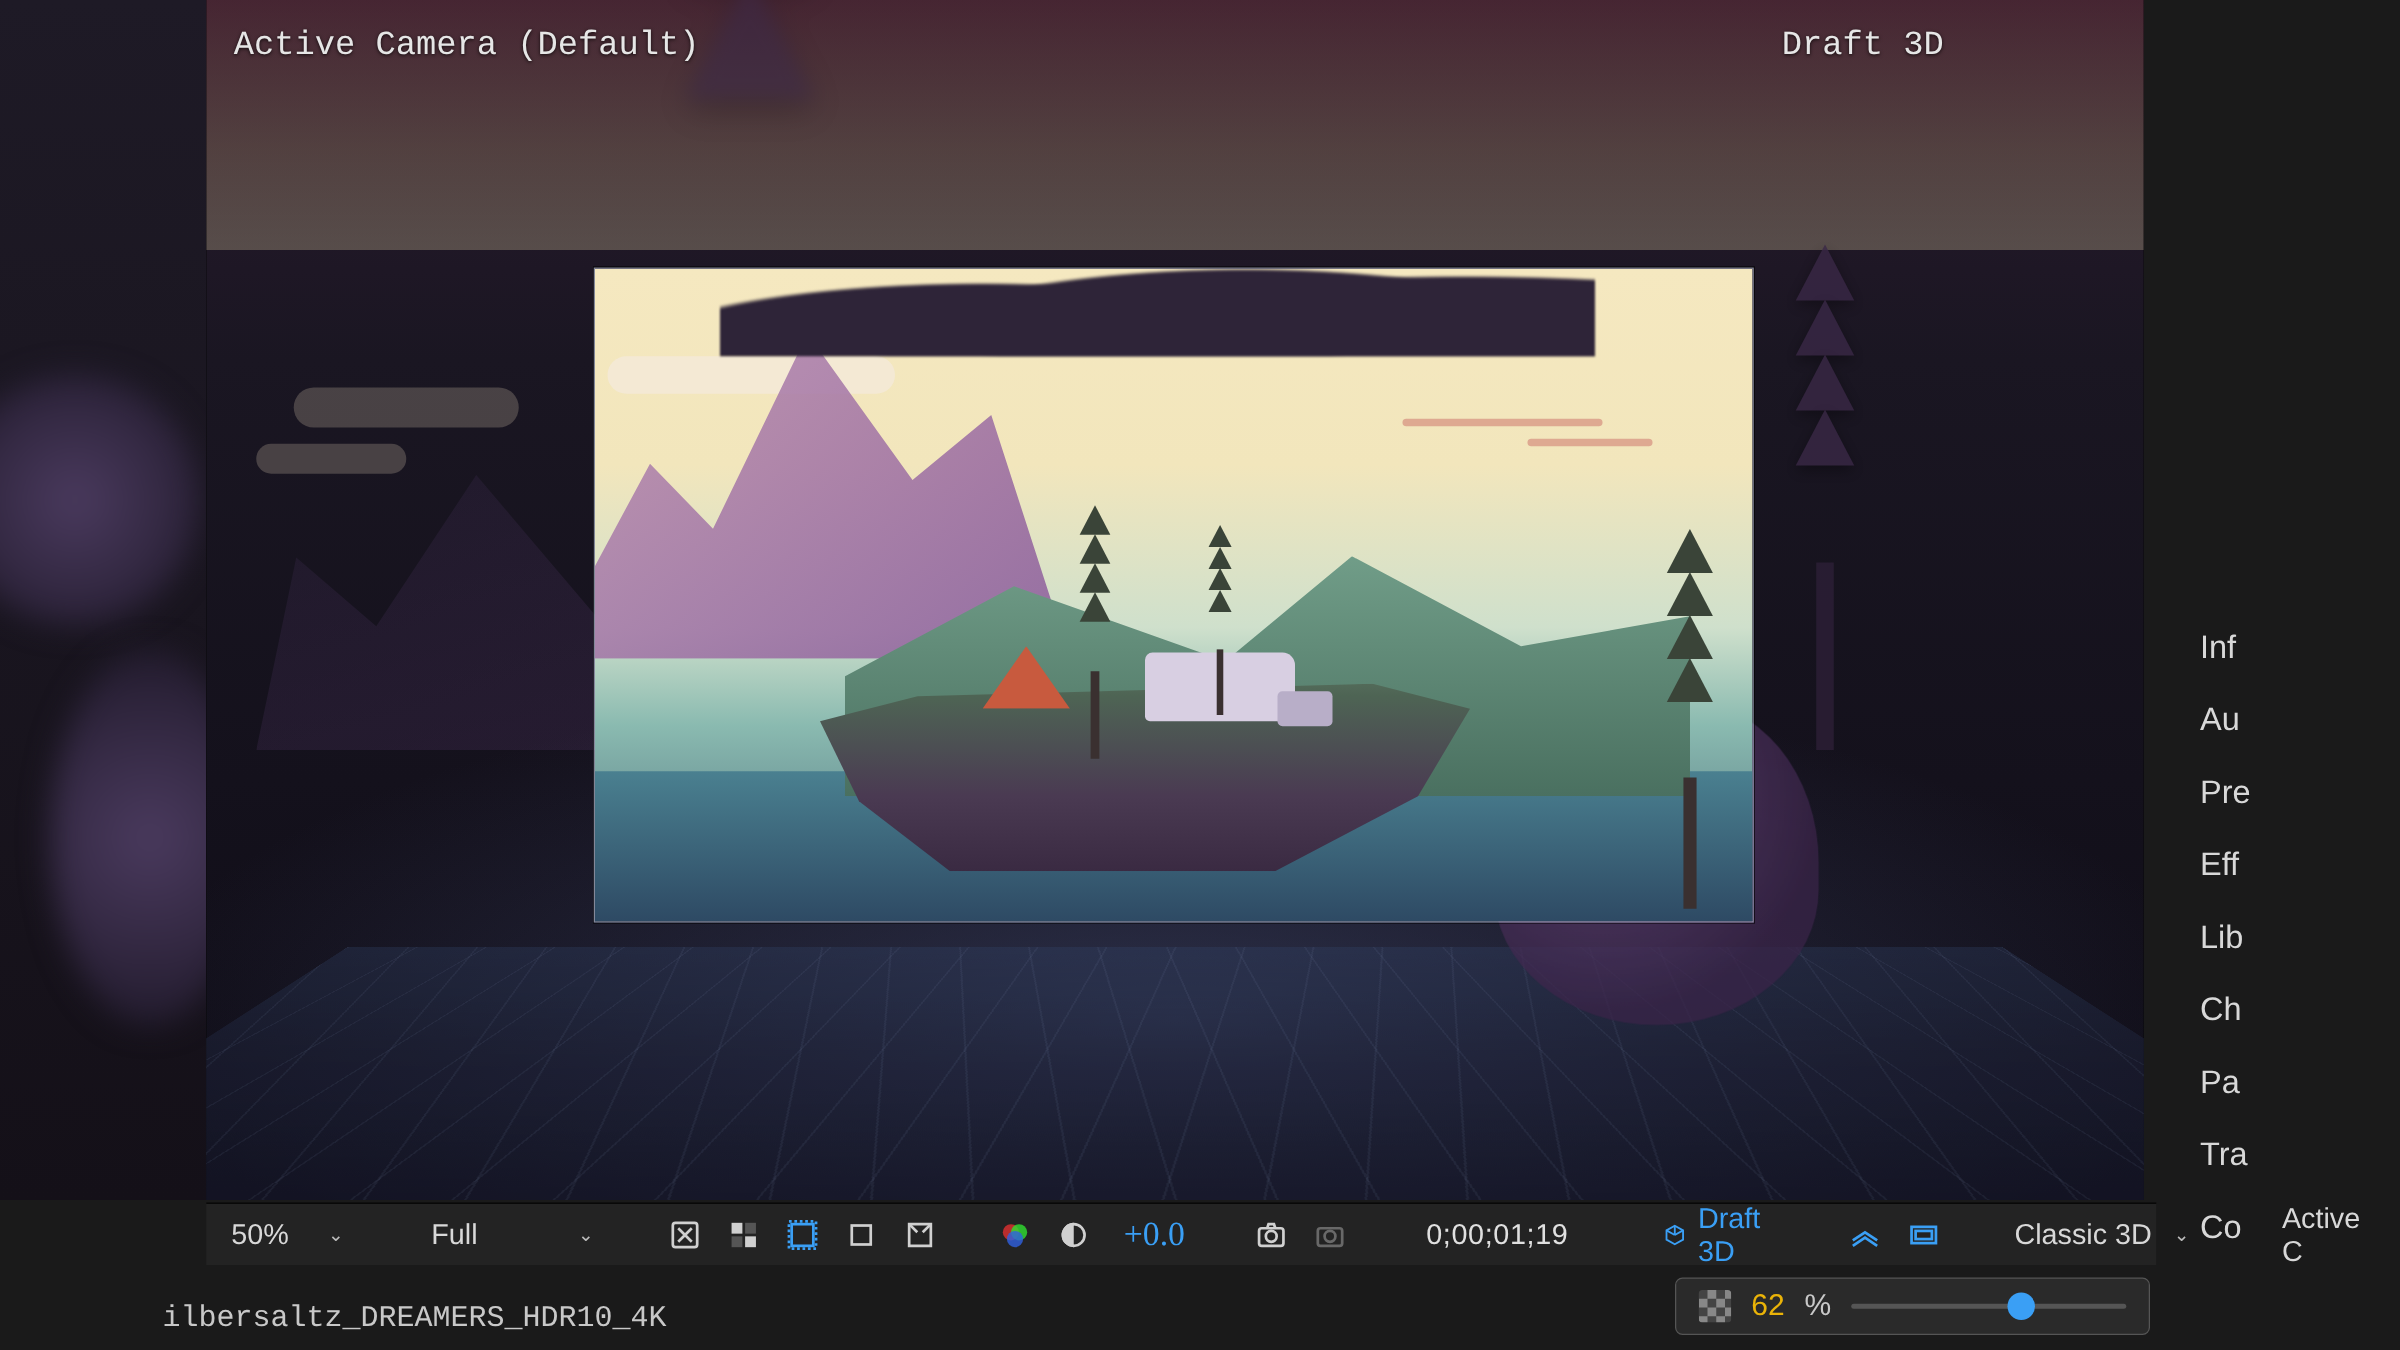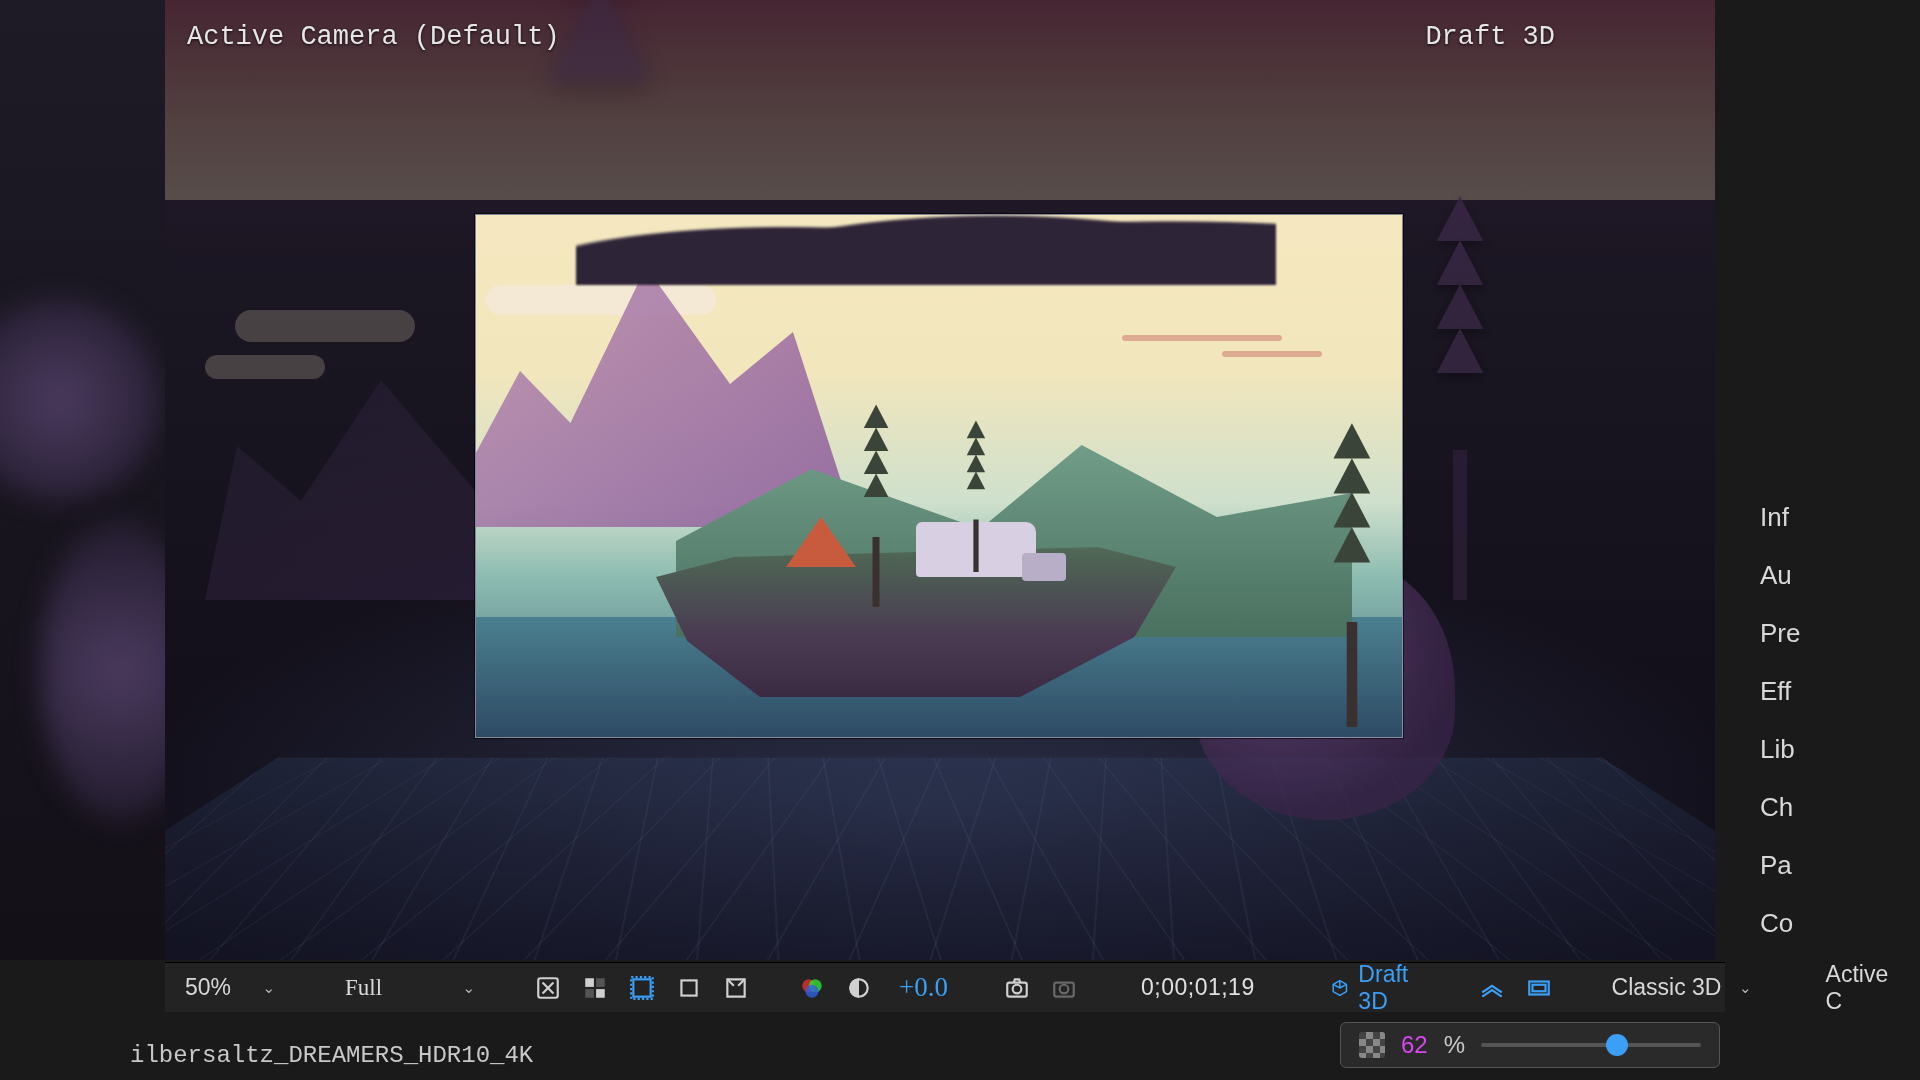--- a/index.html
+++ b/index.html
@@ -145,21 +145,21 @@
     position:absolute; right:200px; top:1022px;
     display:flex; align-items:center; gap:16px;
     border:1px solid #555; border-radius:6px;
     padding:8px 18px; background:#2a2a2a;
   }
   .checker{width:26px;height:26px;
     background:
       conic-gradient(#888 25%, #444 0 50%, #888 0 75%, #444 0) 0 0/14px 14px;
     border-radius:3px;
   }
-  .pct{color:#d946ef;font-size:24px;}
+  .pct{color:#eab308;font-size:24px;}
   .unit{color:#c8c8c8;font-size:24px;}
   .slider-track{width:220px;height:4px;background:#555;border-radius:2px;position:relative;}
   .slider-thumb{position:absolute;top:50%;width:22px;height:22px;border-radius:50%;background:#3a9ff5;transform:translate(-50%,-50%);}
   
   .right-tabs{
     position:absolute; right:0; top:488px; width:190px;
     display:flex; flex-direction:column;
   }
   .right-tabs .tab{
     height:58px; display:flex; align-items:center;
@@ -209,21 +209,21 @@
   <div class="overlay-label" style="left:22px;">Active Camera (Default)</div>
   <div class="overlay-label" style="right:160px;">Draft 3D</div>
 </div>
 
 <div class="toolbar">
   <div class="dd">
     <span>50%</span>
     <span class="chev">⌄</span>
   </div>
   <div class="sep"></div>
-  <div class="dd" style="min-width:150px;font-family:Liberation Serif, serif;">
+  <div class="dd" style="min-width:150px;">
     <span>Full</span>
     <span class="chev">⌄</span>
   </div>
   <div class="sep"></div>
   <div class="tbtn">
     <svg viewBox="0 0 24 24" fill="none" stroke="currentColor" stroke-width="2">
         <rect x="3" y="3" width="18" height="18" rx="2"></rect>
         <path d="M7 7l10 10M17 7L7 17"></path>
       </svg>
   </div>
@@ -327,14 +327,15 @@
 </div>
 
 <div class="right-tabs" id="right-tabs">
     <div class="tab">Inf</div>
     <div class="tab">Au</div>
     <div class="tab">Pre</div>
     <div class="tab">Eff</div>
     <div class="tab">Lib</div>
     <div class="tab">Ch</div>
     <div class="tab">Pa</div>
+    <div class="tab">Tra</div>
     <div class="tab">Co</div>
   </div>
 
 </body></html>

